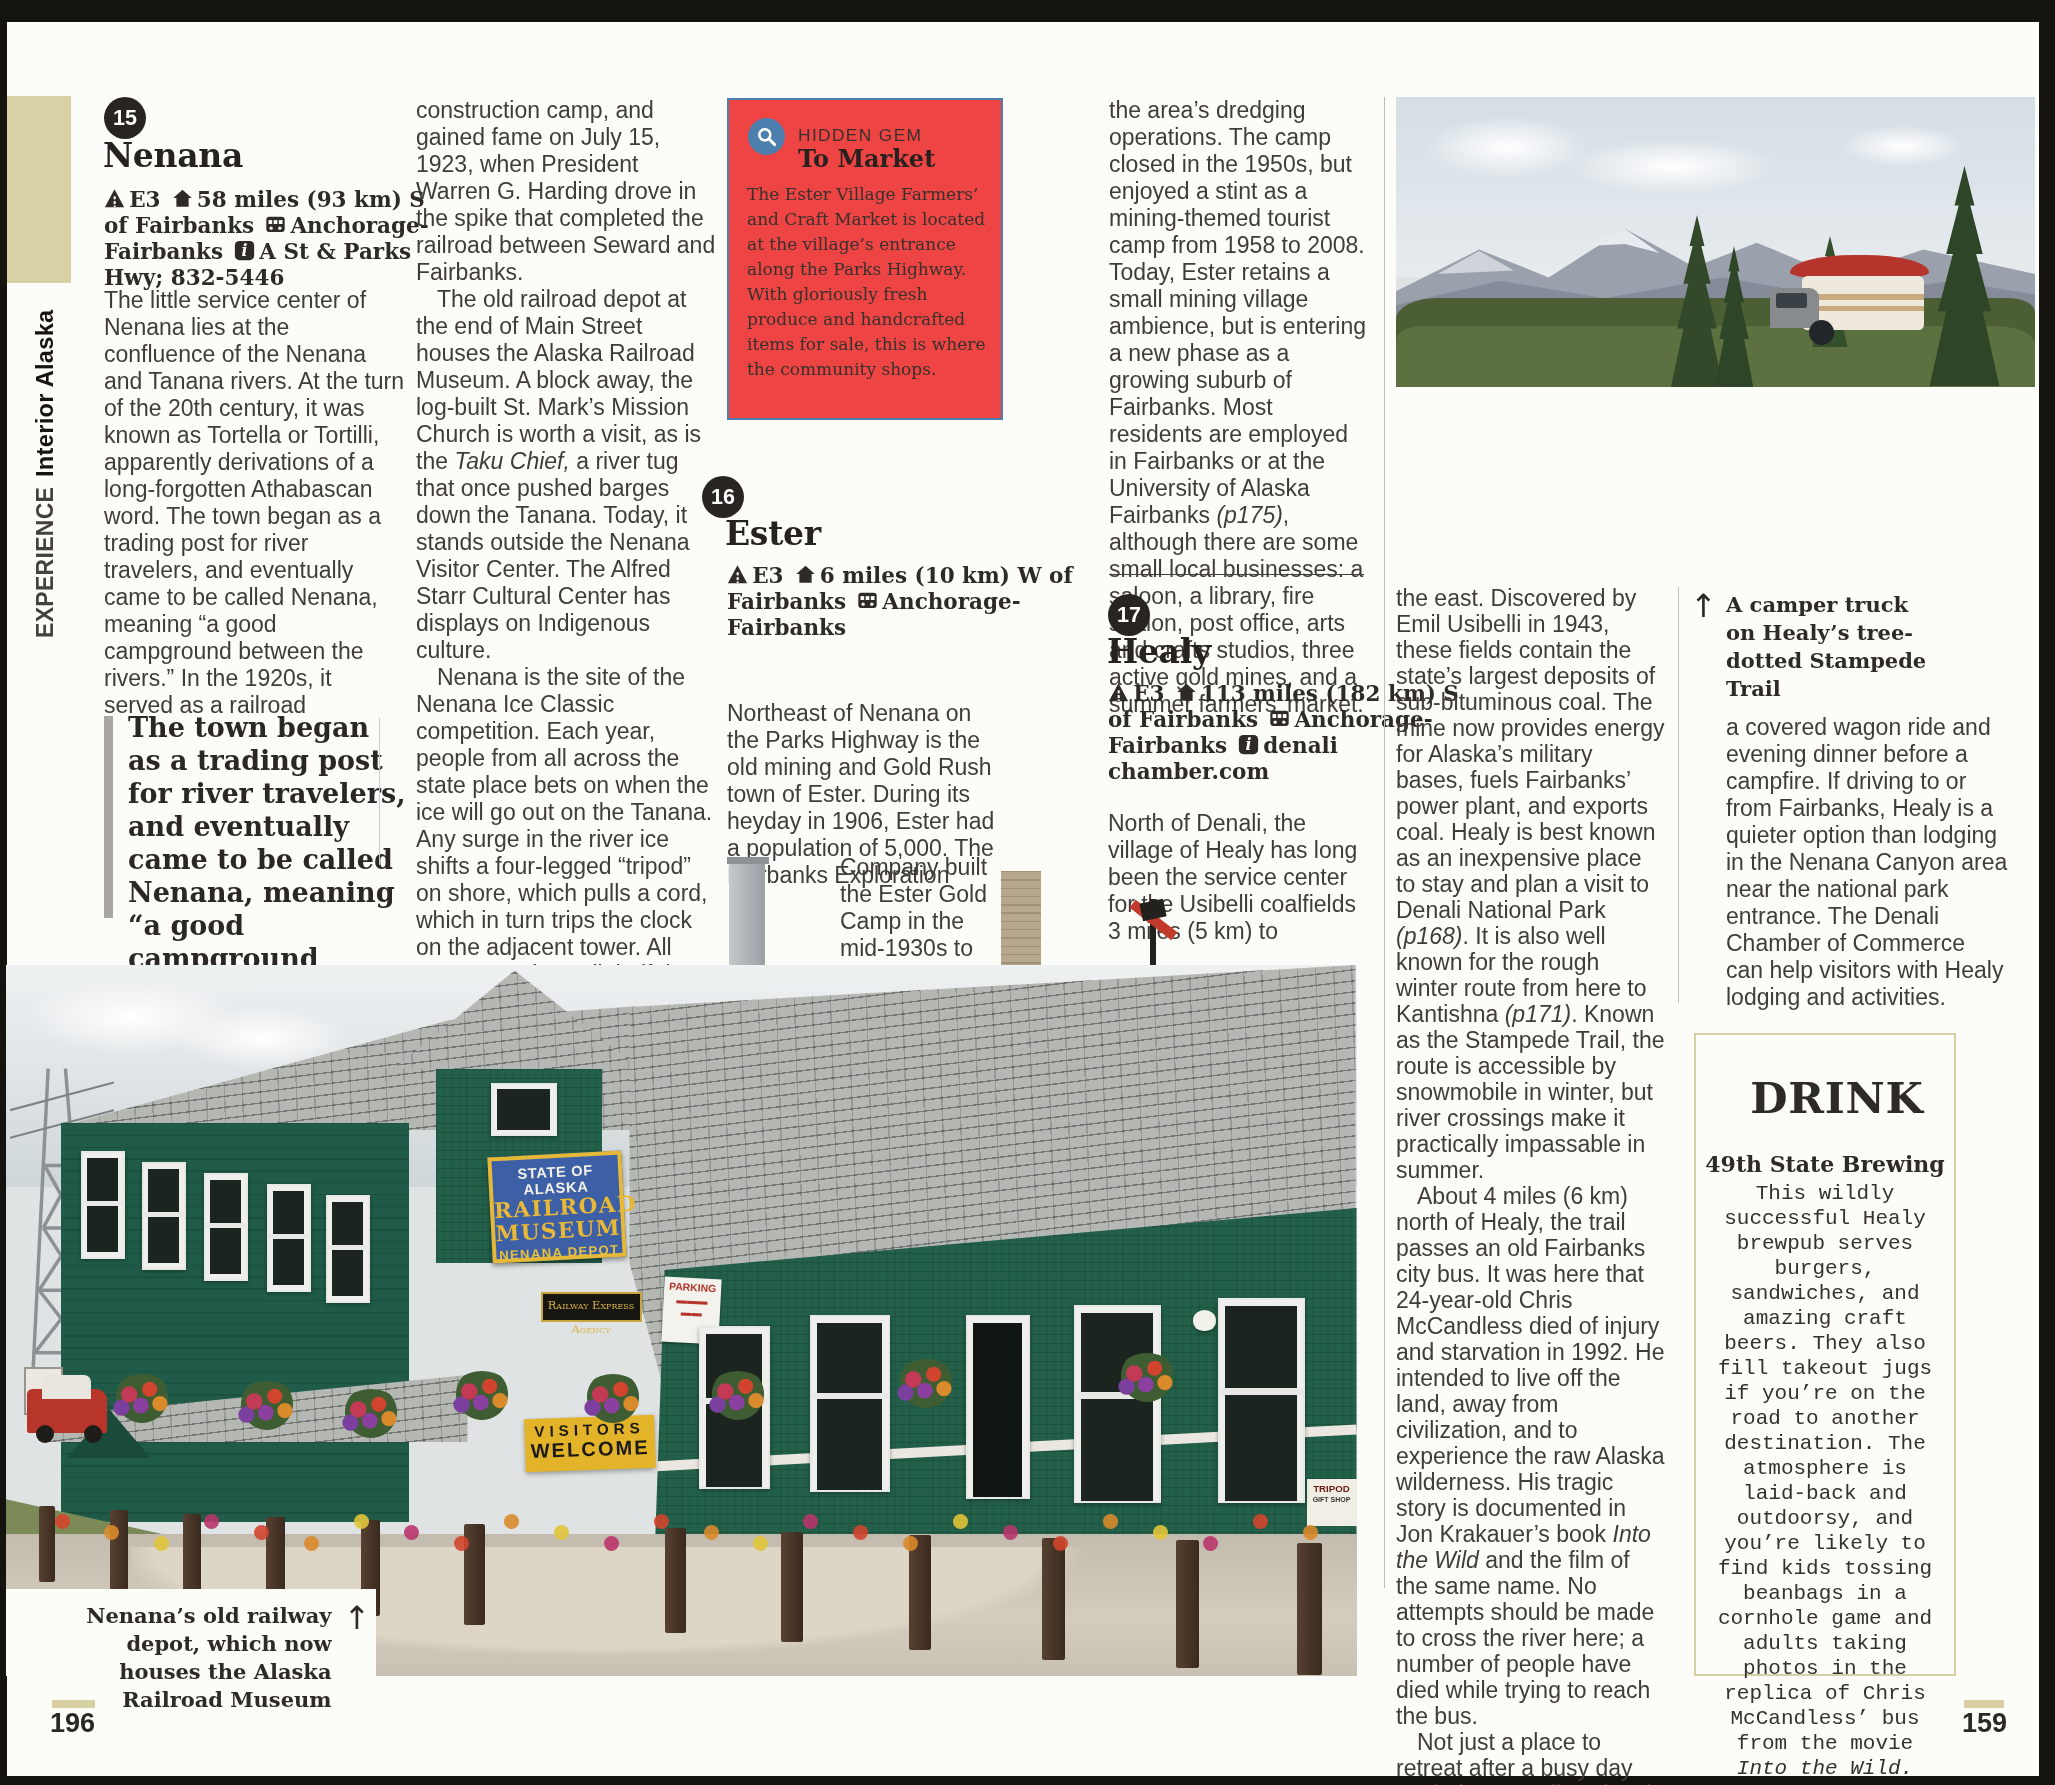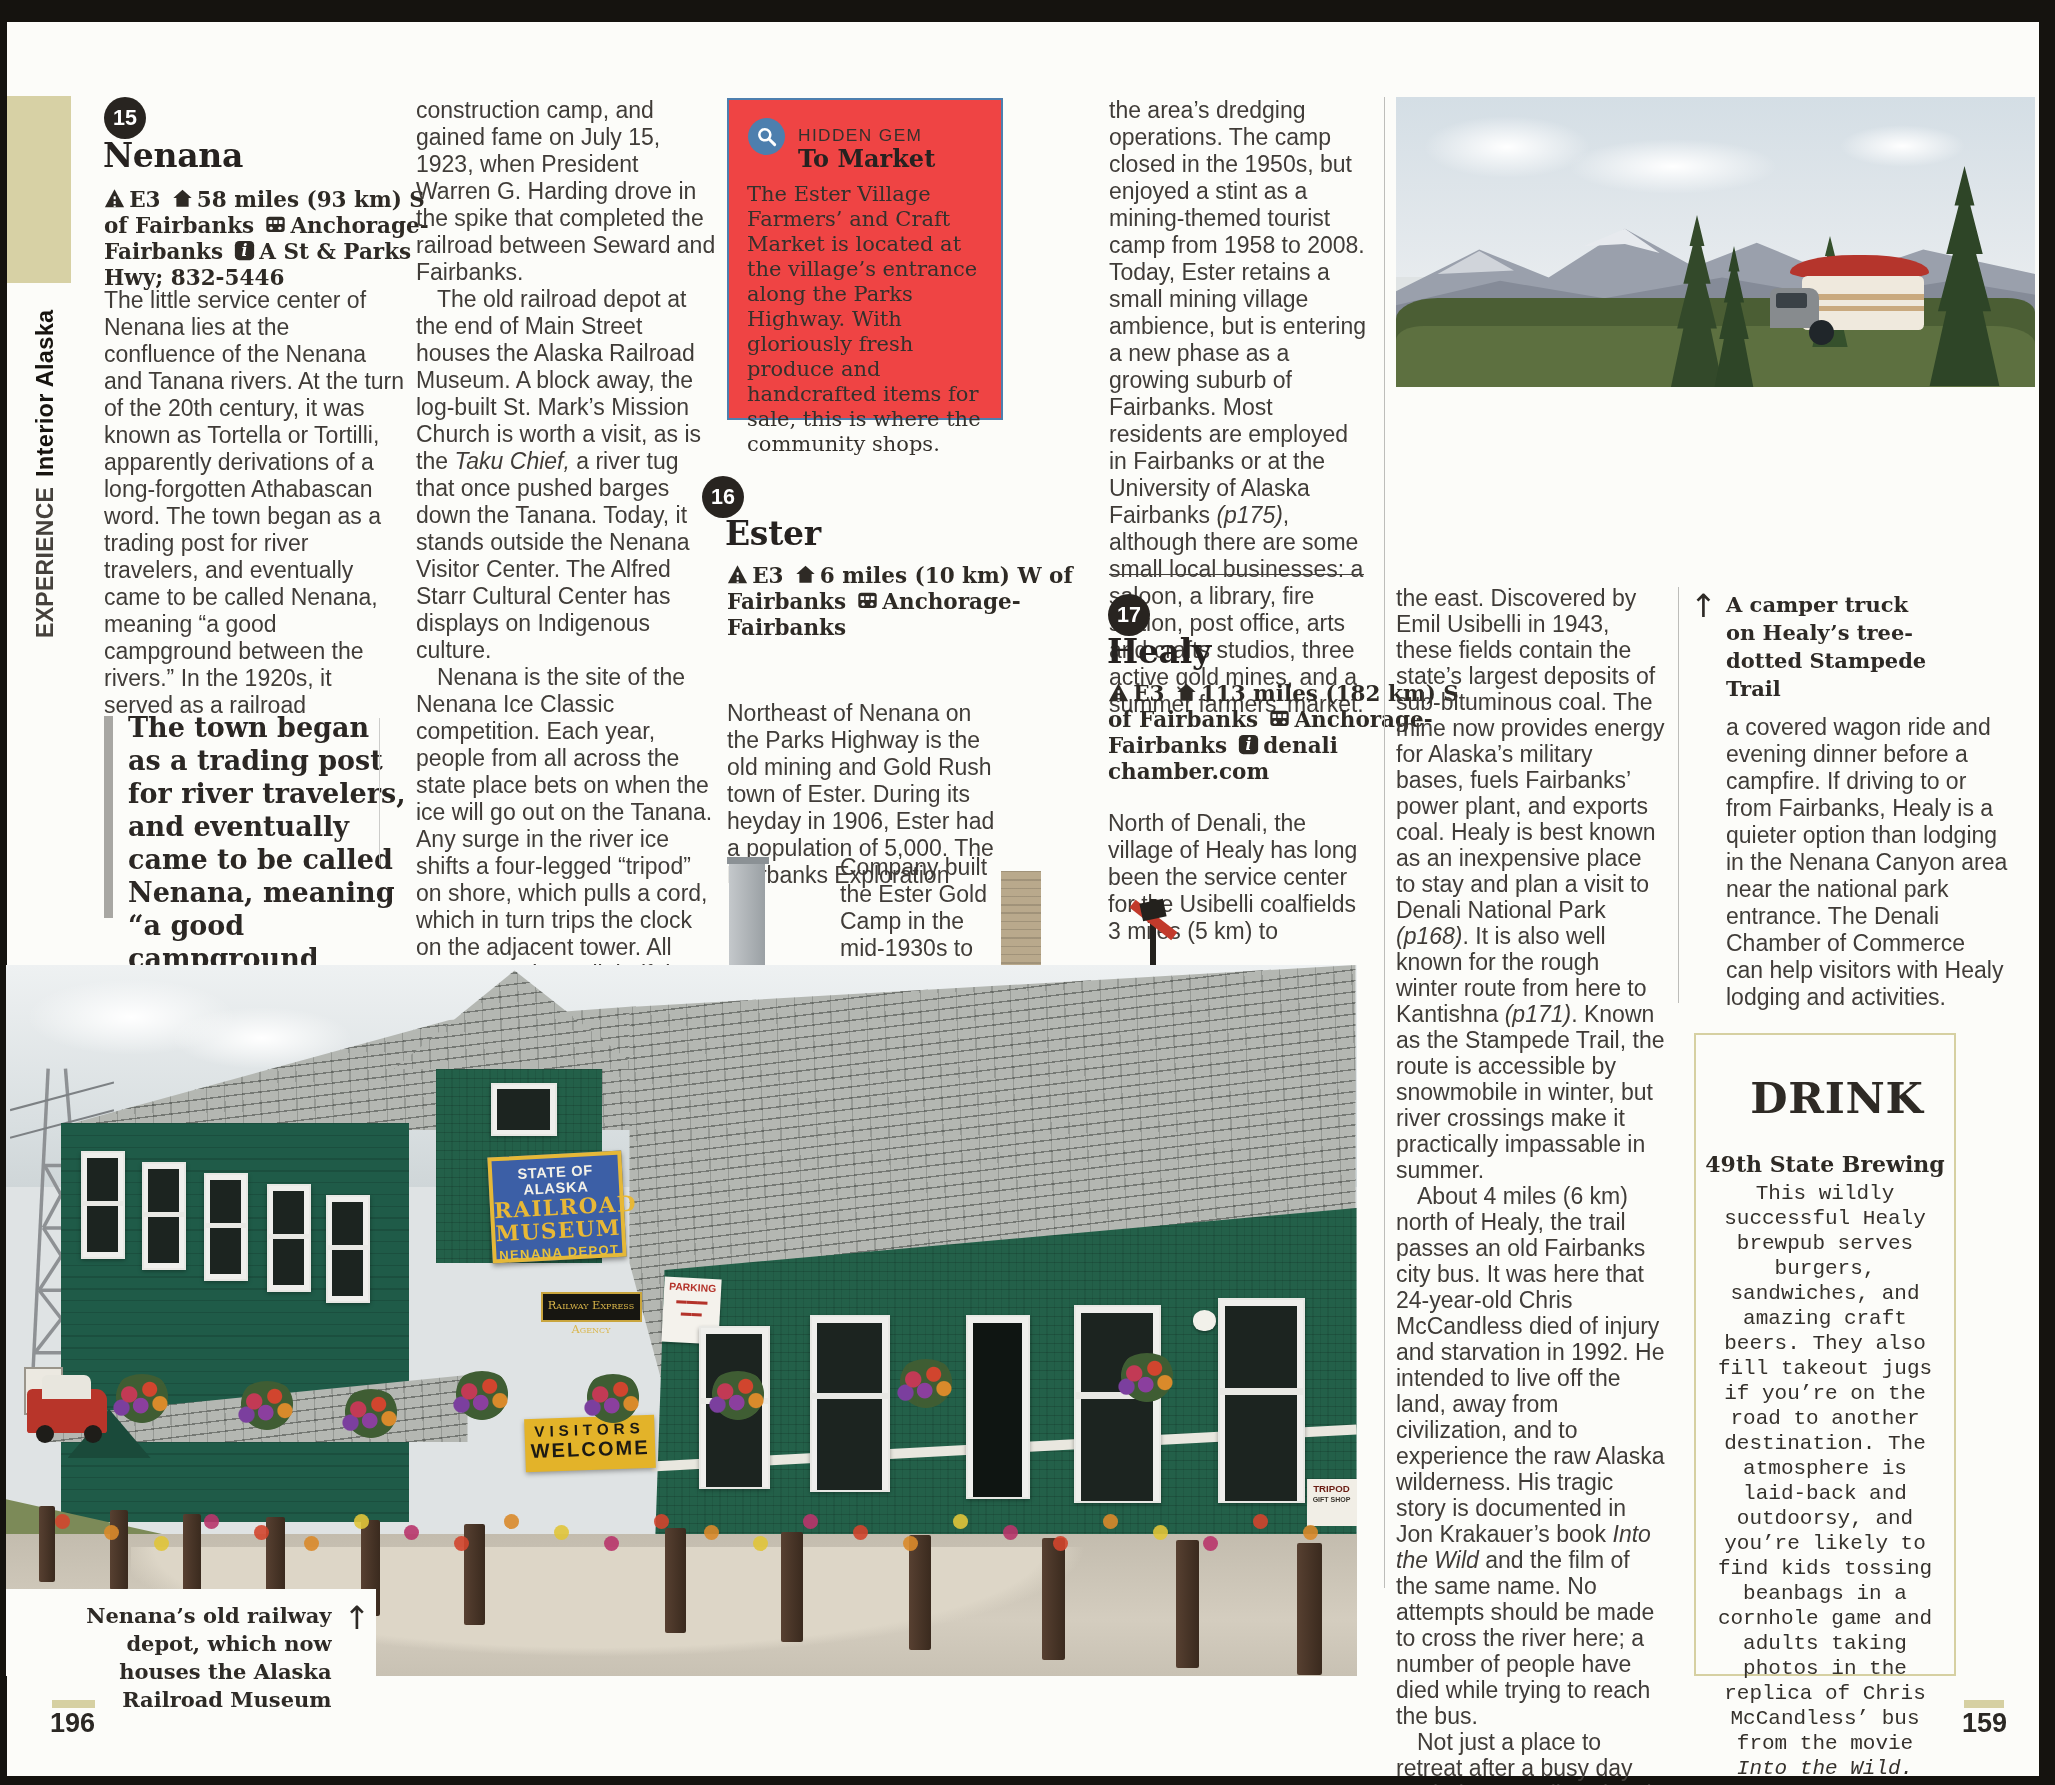--- a/index.html
+++ b/index.html
@@ -26,21 +26,21 @@
   .rule-v{background:#bdbdba;width:1.4px;}
   .pagenum{font-weight:700;font-size:27px;color:#2b2824;}
   .khaki-bar{background:#d6d0a2;height:7.6px;}
 
   
   .gem-box{border:2.1px solid #4d7fae;background:#ef4444;}
   .gem-circle{width:37px;height:37px;border-radius:50%;background:#4d7fae;display:flex;
               align-items:center;justify-content:center;}
   .gem-label{font-size:17.3px;letter-spacing:1.4px;color:#35312c;}
   .gem-title{font-family:"DejaVu Serif",serif;font-weight:800;font-size:24px;color:#262220;}
-  .gem-body{font-family:"DejaVu Serif",serif;font-size:21px;line-height:25px;color:#35312c;}
+  .gem-body{font-family:"DejaVu Serif",serif;font-size:17px;line-height:25px;color:#35312c;}
   .gem-body p{margin:0;}
 
   
   .drink-box{border:2.1px solid #d6d0a2;background:#fcfcf9;text-align:center;}
   .drink-title{font-family:"DejaVu Serif",serif;font-weight:800;font-size:43px;letter-spacing:0.7px;color:#2e2a25;}
   .drink-name{font-family:"DejaVu Serif",serif;font-weight:800;font-size:22px;color:#2e2a25;}
   .drink-body{font-family:Liberation Mono, monospace;font-size:21px;line-height:25px;color:#35312c;}
   .drink-body p{margin:0;}
   .drink-box .info-block{font-size:21px;line-height:26px;}
 

